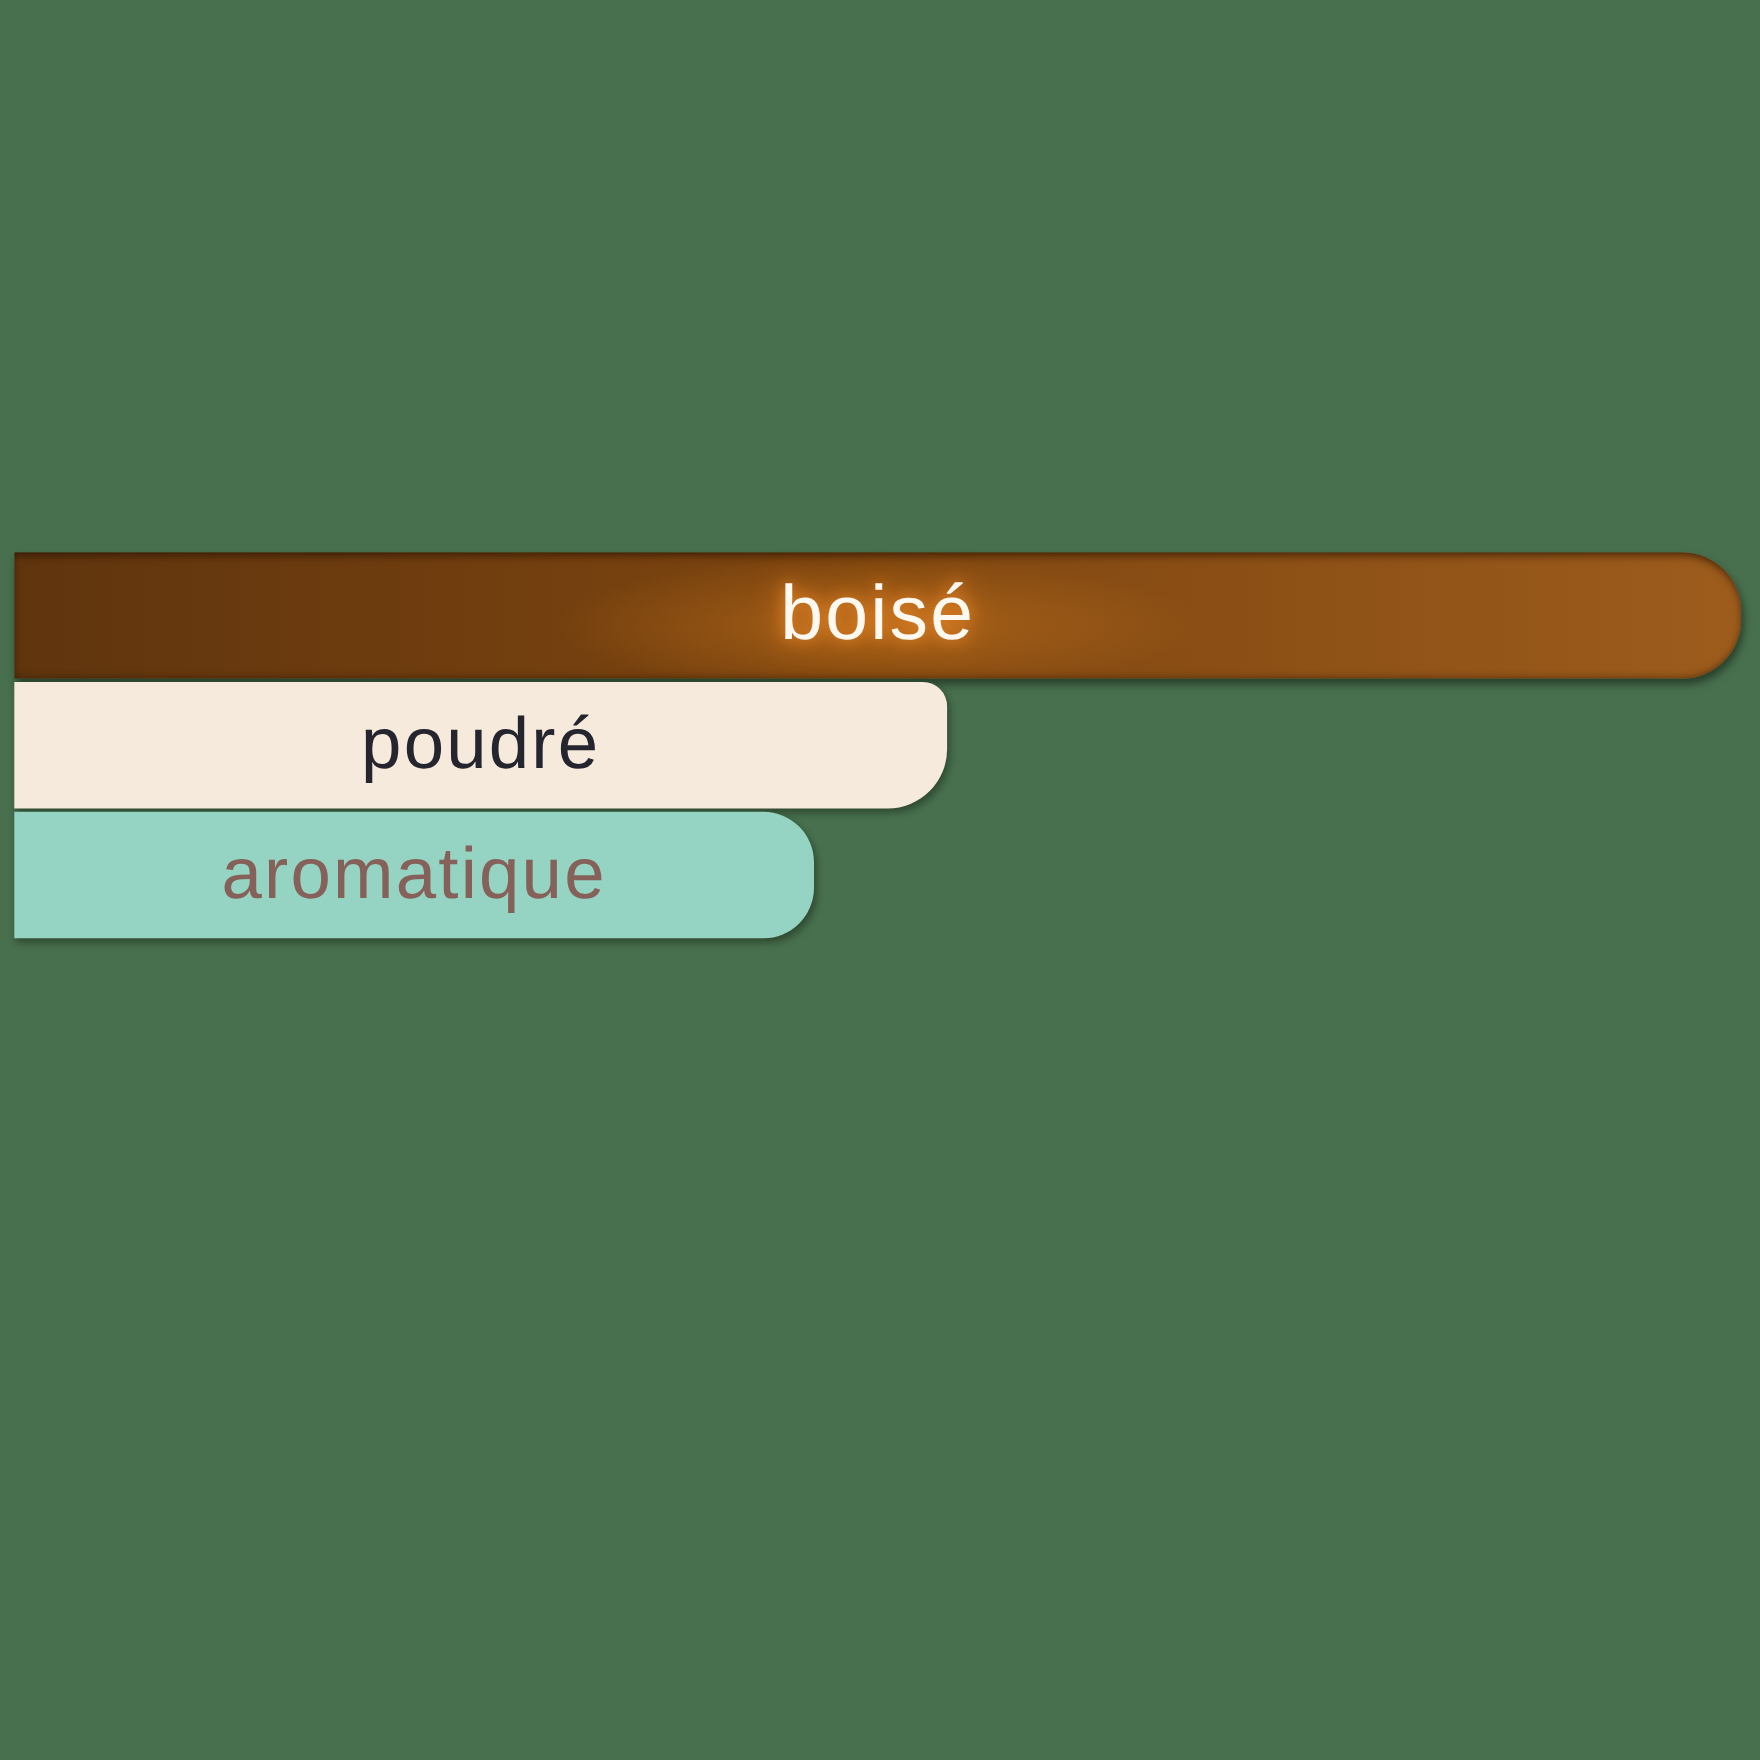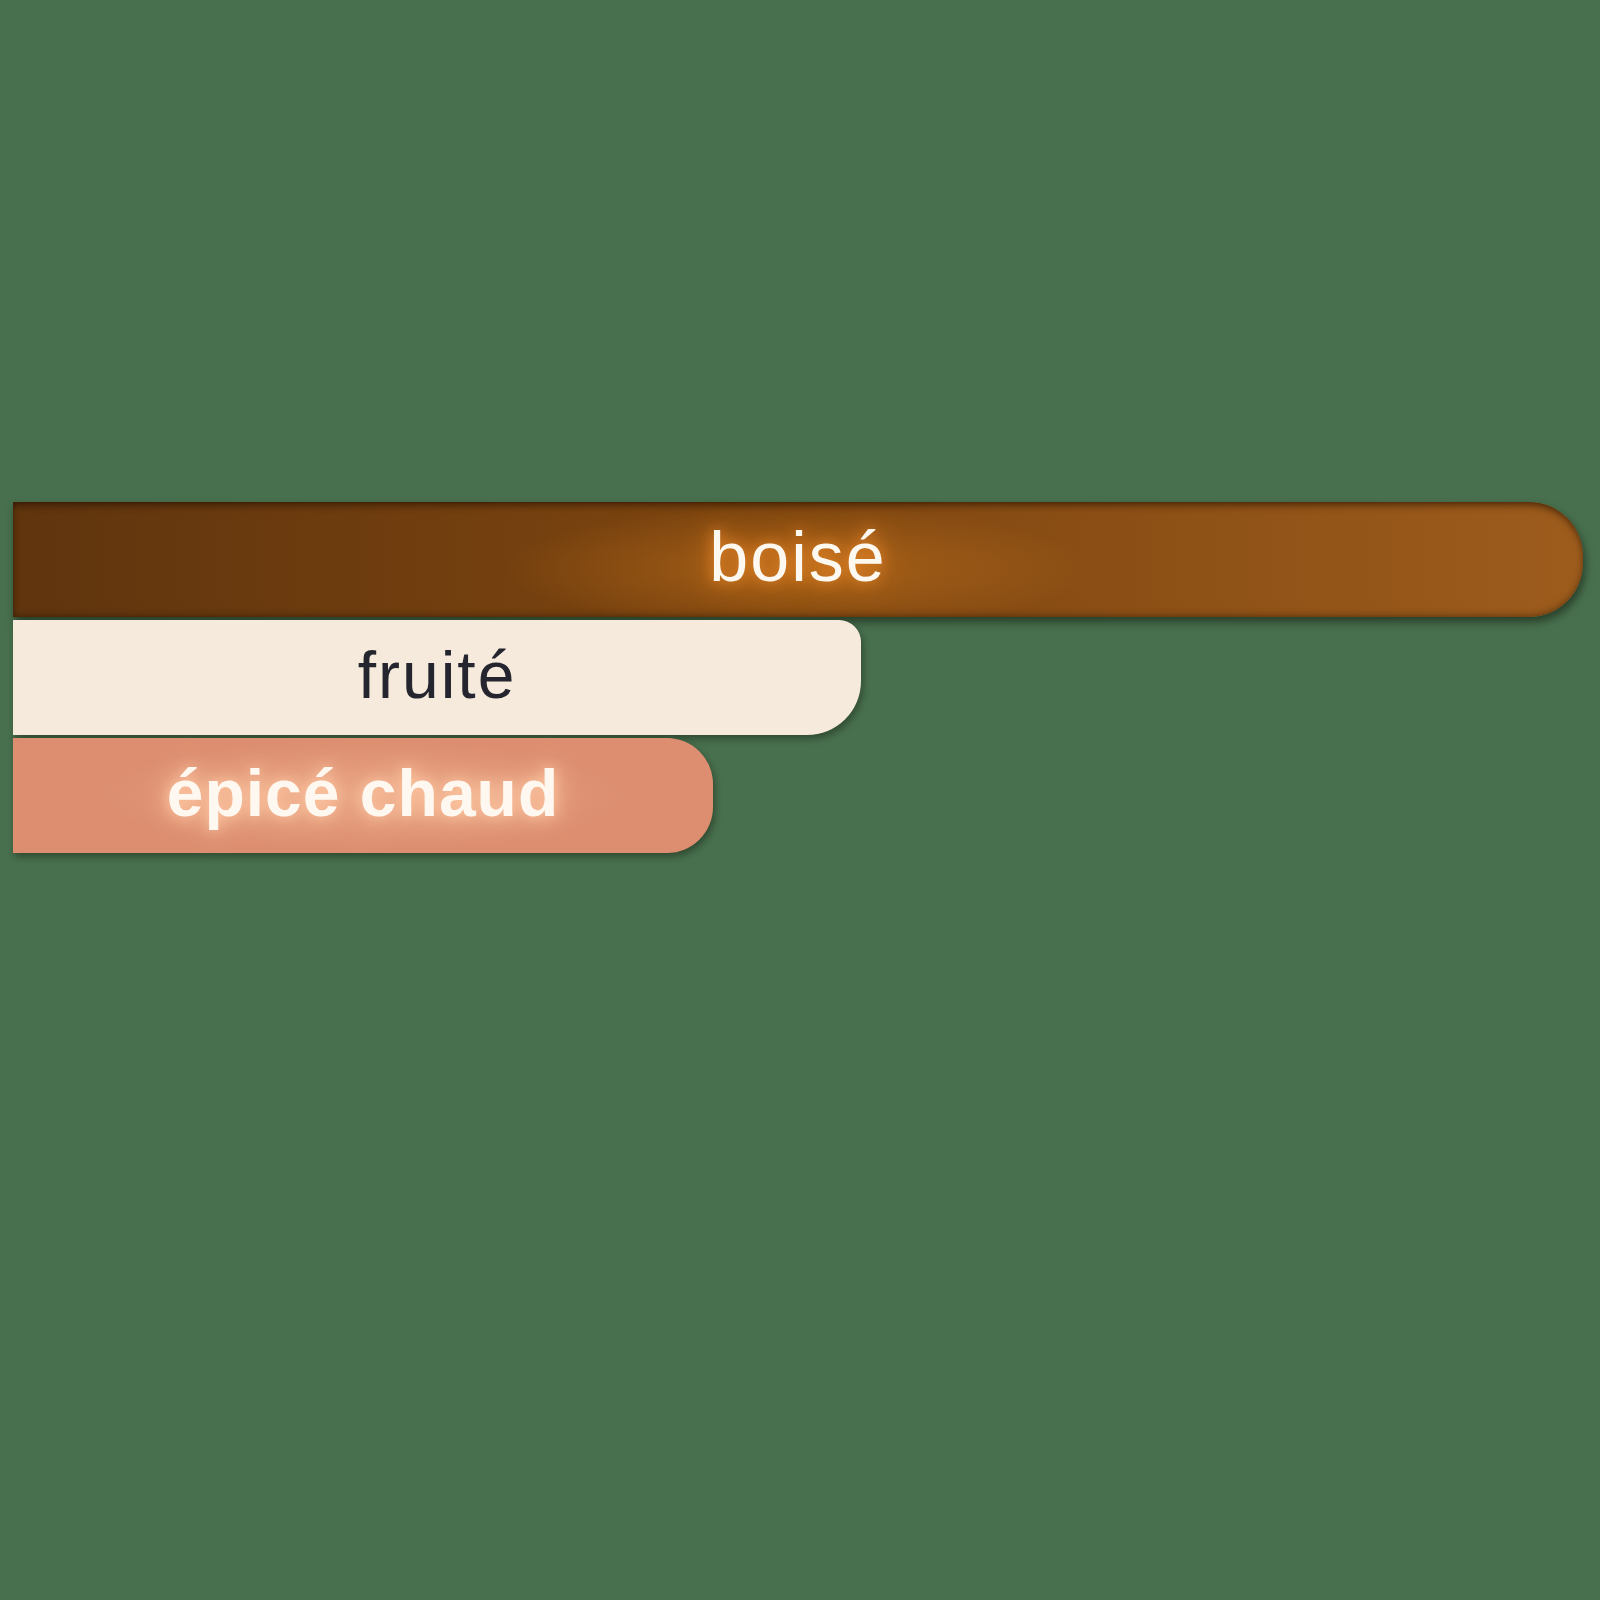--- a/index.html
+++ b/index.html
@@ -57,19 +57,19 @@
 </style>
 </head>
 <body style="background: rgb(72, 112, 78);">
 
 <div class="canvas">
   <div class="bars">
     <div class="bar bar-0" style="width: 1570px; background: radial-gradient(420px 90px at 50% 58%, rgba(233, 140, 35, 0.38), rgba(233, 140, 35, 0) 70%), linear-gradient(90deg, rgb(96, 53, 14) 0%, rgb(124, 68, 15) 45%, rgb(157, 92, 28) 100%);">
       <span class="bar-label" style="color: rgb(253, 248, 240); font-weight: 500; text-shadow: rgb(232, 135, 42) 0px 0px 14px, rgb(232, 135, 42) 0px 0px 30px;">boisé</span>
     </div>
     <div class="bar bar-1" style="width: 848px; background: rgb(245, 234, 219);">
-      <span class="bar-label" style="color: rgb(36, 37, 46); font-weight: 400;">fruité</span>
+      <span class="bar-label" style="color: rgb(36, 37, 46); font-weight: 400;">poudré</span>
     </div>
-    <div class="bar bar-3" style="width: 700px; background: radial-gradient(380px 80px, rgba(255, 205, 170, 0.3), rgba(255, 205, 170, 0) 70%), rgb(221, 142, 112);">
-      <span class="bar-label" style="color: rgb(254, 248, 240); font-weight: 700; text-shadow: rgb(255, 201, 164) 0px 0px 14px, rgb(255, 201, 164) 0px 0px 30px;">épicé chaud</span>
+    <div class="bar bar-2" style="width: 727px; background: rgb(149, 211, 194);">
+      <span class="bar-label" style="color: rgb(133, 97, 90); font-weight: 300;">aromatique</span>
     </div>
   </div>
 </div>
 
 </body></html>

